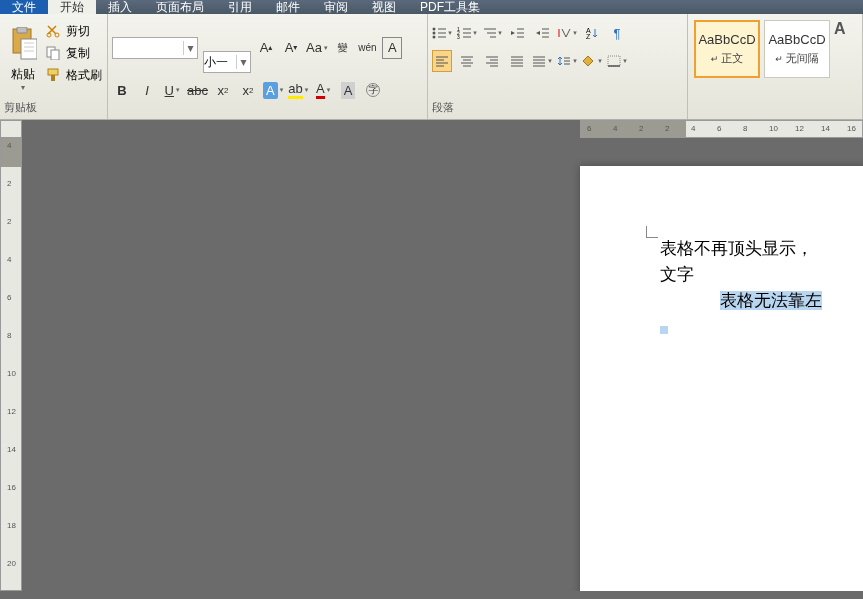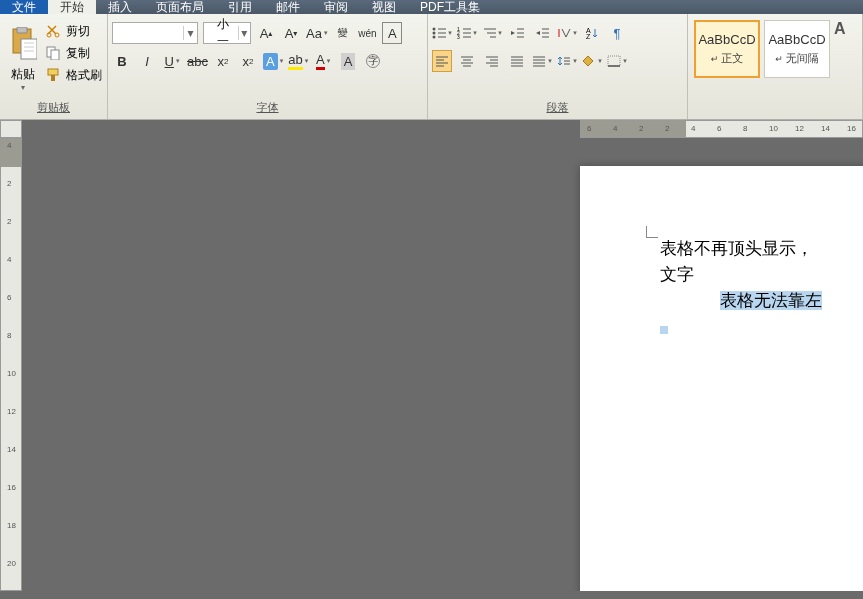--- a/index.html
+++ b/index.html
@@ -6,36 +6,36 @@
 body { width: 863px; height: 599px; overflow: hidden; background: #6b6b6b; position: relative; }
 
 .menubar { height: 14px; background: linear-gradient(#5a6a7c, #4a5866); display: flex; align-items: stretch; font-size: 12px; }
 .menubar .tab { padding: 3px 12px; color: #fff; cursor: pointer; display: flex; align-items: center; }
 .menubar .tab.file { background: #1c5fb0; }
 .menubar .tab.active { background: #f0f0eb; color: #333; }
 
 .ribbon { height: 106px; background: linear-gradient(#f4f4ee, #e4e4da); border-bottom: 1px solid #b0b0a8; display: flex; }
 .group { border-right: 1px solid #c0c0b8; display: flex; flex-direction: column; padding: 2px 4px 0; }
 .group-body { flex: 1; display: flex; align-items: flex-start; }
-.group-label { text-align: center; font-size: 11px; color: #555; padding: 2px 0 4px; text-decoration: underline; }
+.group-label { text-align: left; font-size: 11px; color: #555; padding: 2px 0 4px; }
 
 .clipboard-group { width: 108px; }
 .clipboard-group .group-body { gap: 2px; }
 .paste-btn { width: 38px; text-align: center; padding-top: 6px; cursor: pointer; }
 .paste-btn .icon-area { height: 44px; display: flex; align-items: center; justify-content: center; }
 .clip-actions { display: flex; flex-direction: column; gap: 4px; padding-top: 6px; font-size: 12px; }
 .clip-actions .act { display: flex; align-items: center; gap: 4px; cursor: pointer; }
 .clip-actions .ico { width: 18px; height: 18px; display: flex; align-items: center; justify-content: center; }
 
 .font-group { width: 320px; }
 .font-group .group-body { flex-direction: column; gap: 6px; padding-top: 6px; }
 .row { display: flex; gap: 5px; align-items: center; }
 .combo { background: #fff; border: 1px solid #aaa; height: 22px; display: flex; align-items: center; font-size: 12px; }
 .combo.font-name { width: 86px; }
-.combo.font-size { width: 48px; padding-left: 13px; }
+.combo.font-size { width: 48px; padding-left: 0; margin-top: 29px; }
 .combo .arrow { margin-left: auto; width: 14px; text-align: center; color: #666; border-left: 1px solid #ccc; }
 .btn { min-width: 20px; height: 22px; display: flex; align-items: center; justify-content: center; cursor: pointer; font-size: 13px; color: #333; position: relative; }
 .btn.drop::after { content: "▾"; font-size: 7px; margin-left: 2px; color: #666; }
 .btn svg { display: block; }
 
 .para-group { width: 260px; }
 .para-group .group-body { flex-direction: column; gap: 6px; padding-top: 6px; }
 
 .styles-group { flex: 1; }
 .styles-group .group-body { gap: 4px; padding: 4px 2px; }
@@ -180,21 +180,20 @@
             <span style="border-bottom:3px solid #d00000">A</span>
           </div>
         <div class="btn">
             <span style="background:#d0d0d0;padding:1px 3px">A</span>
           </div>
         <div class="btn">
             <span style="border:1px solid #888;border-radius:50%;width:14px;height:14px;display:inline-flex;align-items:center;justify-content:center;font-size:10px">字</span>
           </div>
       </div>
     </div>
-    <div class="group-label">字体</div>
   </div>
 
   <div class="group para-group">
     <div class="group-body">
       <div class="row">
         <div class="btn drop">
             <svg width="14" height="12">
               <circle cx="2" cy="2" r="1.5" fill="#555"></circle>
               <line x1="6" y1="2" x2="14" y2="2" stroke="#555"></line>
               <circle cx="2" cy="6" r="1.5" fill="#555"></circle>

